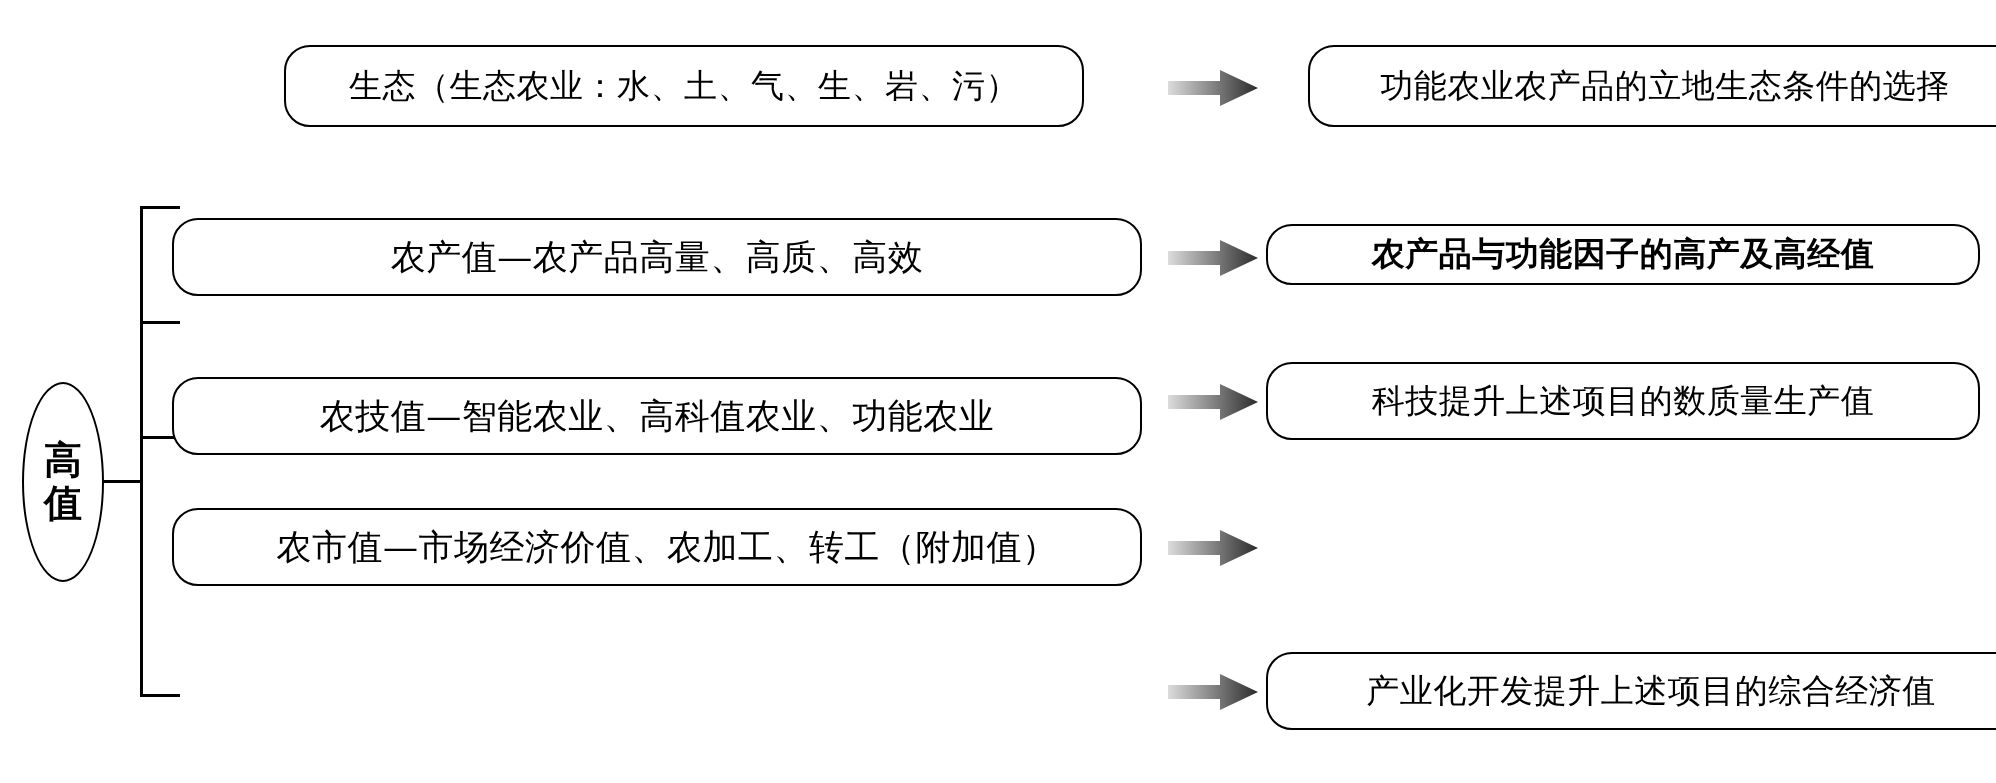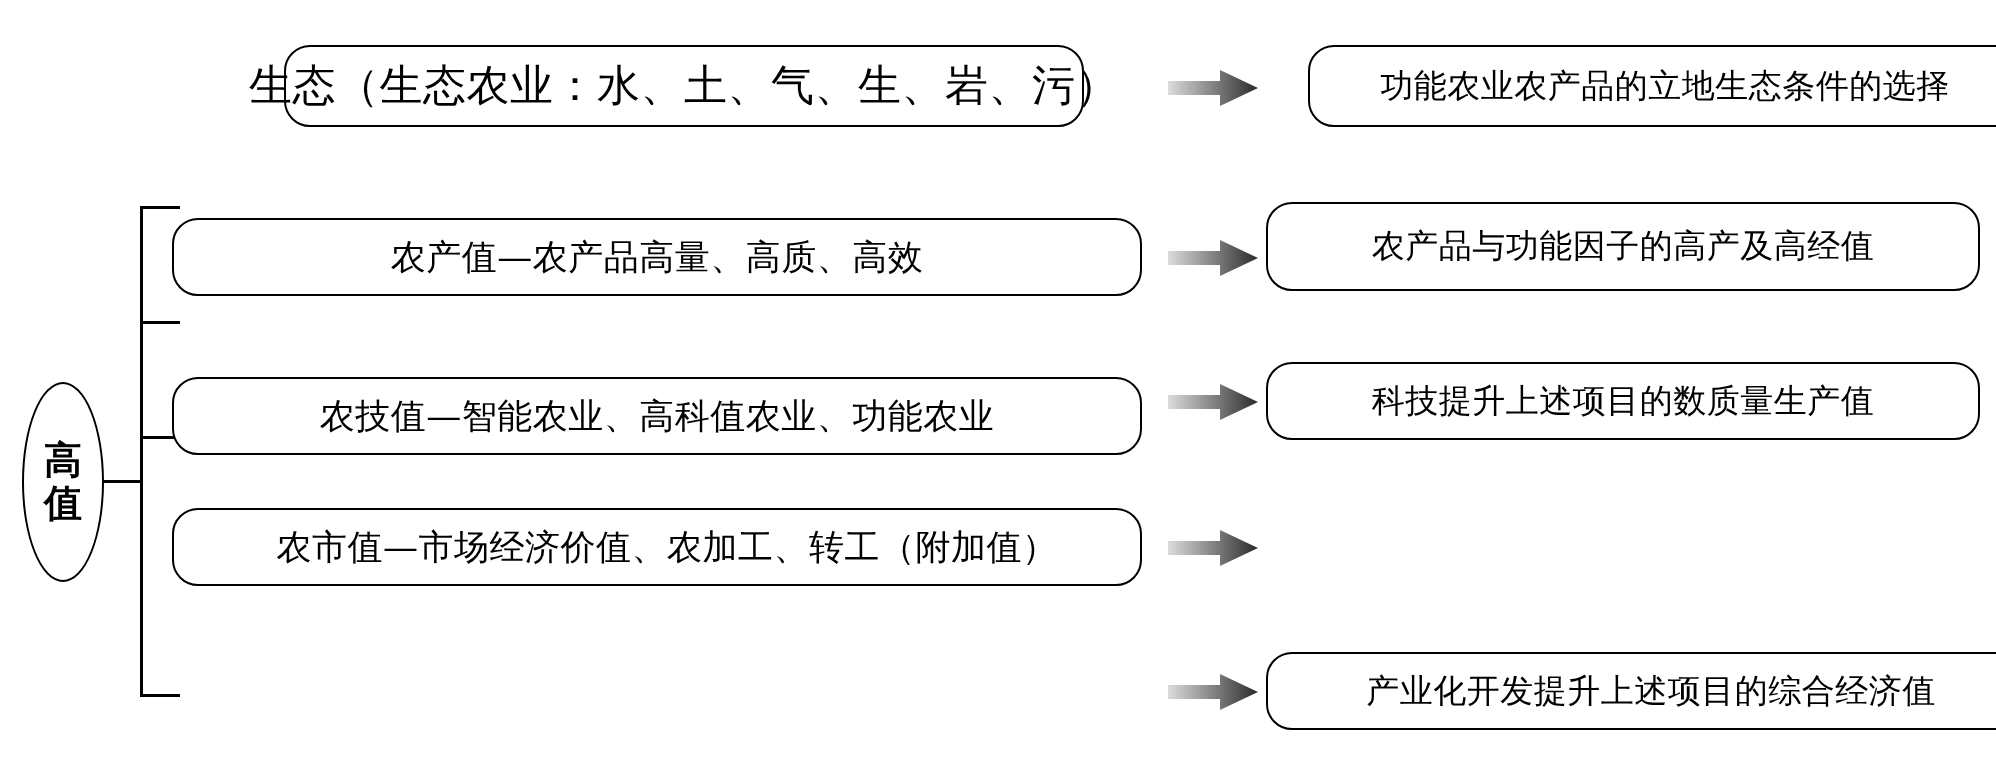--- a/index.html
+++ b/index.html
@@ -33,21 +33,21 @@
     font-family: "DejaVu Serif", "Liberation Serif", serif;
     font-weight: 400;
     line-height: 1.1;
     white-space: nowrap;
     letter-spacing: 0.5px;
   }
   .rbox.left  { font-size: 35px; }
   .rbox.right { font-size: 33px; }
 
   
-  .rbox.eco-left  { font-size: 43px; }
+  .rbox.eco-left  { font-size: 33px; }
   .rbox.eco-right { font-size: 33px; }
 
   
   .ellipse {
     position: absolute;
     box-sizing: border-box;
     border: 2.5px solid #000000;
     border-radius: 50%;
     background: #ffffff;
     display: flex;
@@ -117,21 +117,21 @@
   <svg class="arrow" style="left:1168px; top:240px;" width="90" height="36" viewBox="0 0 90 36">
     <defs>
       <linearGradient id="ga1" x1="0" y1="0" x2="1" y2="0">
         <stop offset="0%" stop-color="#dcdcdc"></stop>
         <stop offset="100%" stop-color="#2b2b2b"></stop>
       </linearGradient>
     </defs>
     <polygon points="0,11 52,11 52,0 90,18 52,36 52,25 0,25" fill="url(#ga1)"></polygon>
   </svg>
 
-  <div class="rbox right" style="left:1266px; top:202px; width:714px; height:89px;">农产品与功能因子的高产及高经值</div>
+  <div class="rbox right" style="left:1266px; top:224px; width:714px; height:61px;font-weight:bold;">农产品与功能因子的高产及高经值</div>
 
   <div class="rbox left" style="left:172px; top:362px; width:970px; height:78px;margin-top:15px;">农技值—智能农业、高科值农业、功能农业</div>
 
   <svg class="arrow" style="left:1168px; top:384px;" width="90" height="36" viewBox="0 0 90 36">
     <defs>
       <linearGradient id="ga2" x1="0" y1="0" x2="1" y2="0">
         <stop offset="0%" stop-color="#dcdcdc"></stop>
         <stop offset="100%" stop-color="#2b2b2b"></stop>
       </linearGradient>
     </defs>

